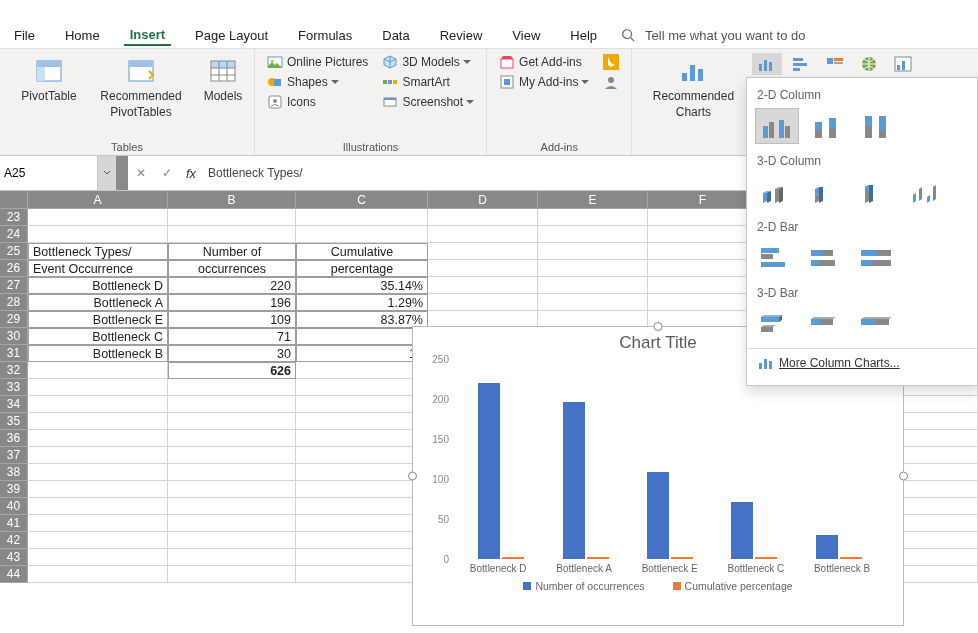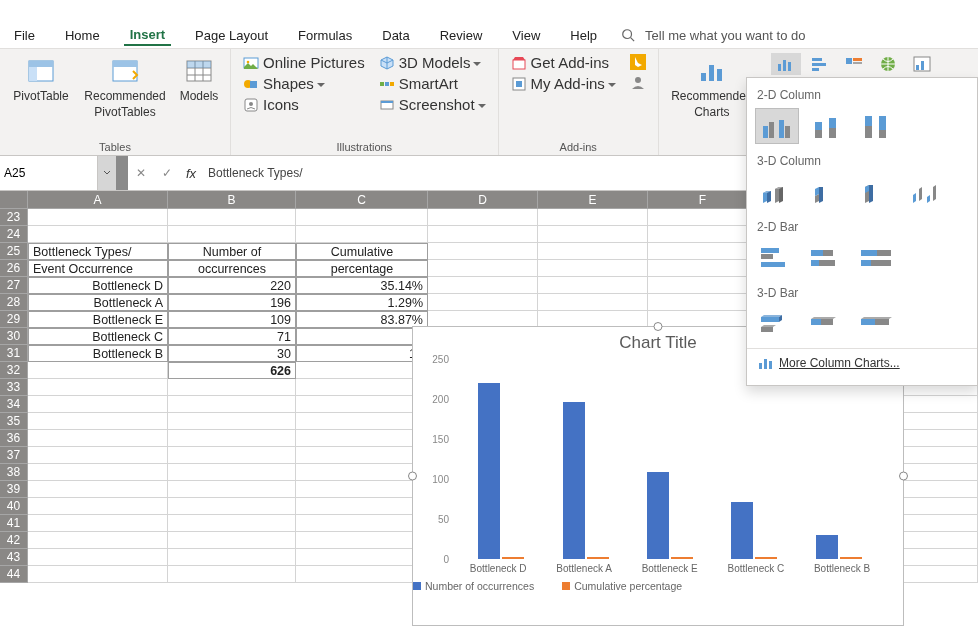--- a/index.html
+++ b/index.html
@@ -10,23 +10,23 @@
   .menubar span { padding: 2px 6px; cursor: pointer; }
   .menubar .active { border-bottom: 2px solid #217346; color: #217346; font-weight: 600; }
   .tellme { display: flex; align-items: center; gap: 4px; color: #555; font-size: 13px; }
   .tellme svg { width: 14px; height: 14px; }
 
   
   .ribbon { display: flex; background: #f3f2f1; border-top: 1px solid #e1dfdd; border-bottom: 1px solid #c8c6c4; height: 108px; position: relative; }
   .ribbon-group { display: flex; flex-direction: column; align-items: center; padding: 4px 8px 2px; border-right: 1px solid #e1dfdd; }
   .ribbon-group .items { display: flex; align-items: flex-start; gap: 6px; flex: 1; }
   .ribbon-group .label { font-size: 11px; color: #555; padding-top: 2px; }
-  .big-btn { display: flex; flex-direction: column; align-items: center; justify-content: center; width: 66px; padding: 2px; font-size: 12px; color: #333; text-align: center; gap: 2px; cursor: pointer; }
+  .big-btn { display: flex; flex-direction: column; align-items: center; justify-content: center; width: 66px; padding: 2px; font-size: 12px; color: #333; text-align: center; gap: 2px; cursor: pointer; margin-left: 8px; }
   .big-btn .icon { width: 32px; height: 32px; }
-  .small-stack { display: flex; flex-direction: column; gap: 2px; font-size: 15px; color: #333; }
+  .small-stack { display: flex; flex-direction: column; gap: 2px; font-size: 12px; color: #333; }
   .small-stack > div { display: flex; align-items: center; gap: 4px; cursor: pointer; padding: 1px 4px; }
   .small-stack svg { width: 16px; height: 16px; flex-shrink:0; }
 
   .chart-ribbon { display:flex; align-items:flex-start; gap:4px; padding:4px 6px; }
   .chart-drop { width:30px; height:22px; display:flex; align-items:center; justify-content:center; border:1px solid transparent; cursor:pointer; }
 
   
   .formula-bar { display: flex; align-items: stretch; height: 35px; background: #fff; border-bottom: 1px solid #c8c6c4; font-size: 12px; }
   .name-box { width: 98px; display:flex; align-items:center; padding: 0 4px; border-right: 1px solid #c8c6c4; background:#fff; }
   .name-box input { border:none; width:100%; font-size:12px; outline:none; }
@@ -68,21 +68,21 @@
   .handle { position:absolute; width:9px; height:9px; background:#fff; border:1px solid #888; border-radius:50%; }
   .chart-title { text-align:center; font-size:17px; color:#5a5a5a; padding:6px 0; }
   .plot-area { position:relative; margin:0 18px 0 42px; height:200px; }
   .y-axis { position:absolute; left:-36px; top:0; bottom:0; width:30px; }
   .y-tick { position:absolute; right:0; width:30px; text-align:right; font-size:10px; color:#888; transform:translateY(50%); }
   .bars { position:absolute; inset:0; display:flex; align-items:flex-end; justify-content:space-around; padding:0 4px; }
   .bar-group { display:flex; align-items:flex-end; gap:2px; width:62px; justify-content:center; }
   .bar-blue { width:22px; background:#4472c4; }
   .bar-orange { width:22px; background:#ed7d31; }
   .x-labels { display:flex; justify-content:space-around; font-size:10px; color:#666; margin:4px 18px 0 42px; }
-  .legend { display:flex; gap:28px; font-size:10.5px; color:#666; margin-top:6px; }
+  .legend { display:flex; justify-content:center; gap:28px; font-size:10.5px; color:#666; margin-top:6px; }
   .legend .sw { width:8px; height:8px; display:inline-block; margin-right:4px; }
 
   .caret::after { content:""; display:inline-block; margin-left:3px; border:4px solid transparent; border-top-color:#666; transform:translateY(2px); }
 </style>
 </head>
 <body>
 
 <div class="menubar">
   <span>File</span>
   <span>Home</span>

